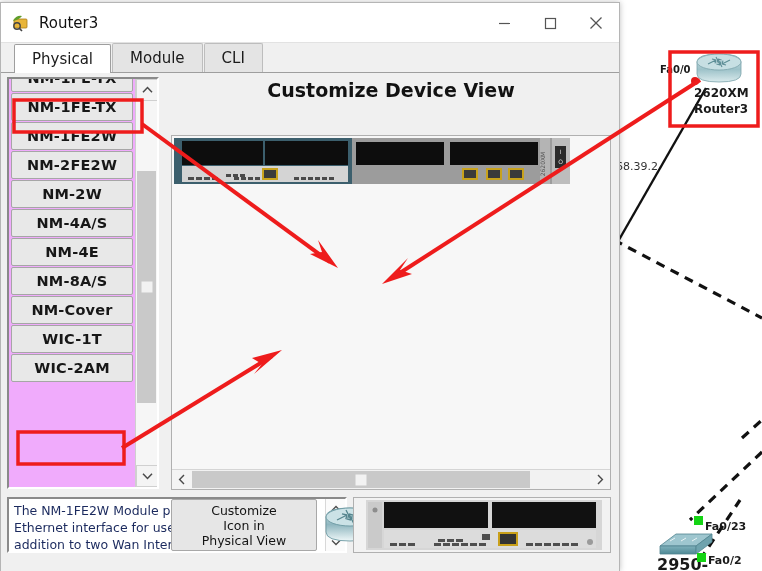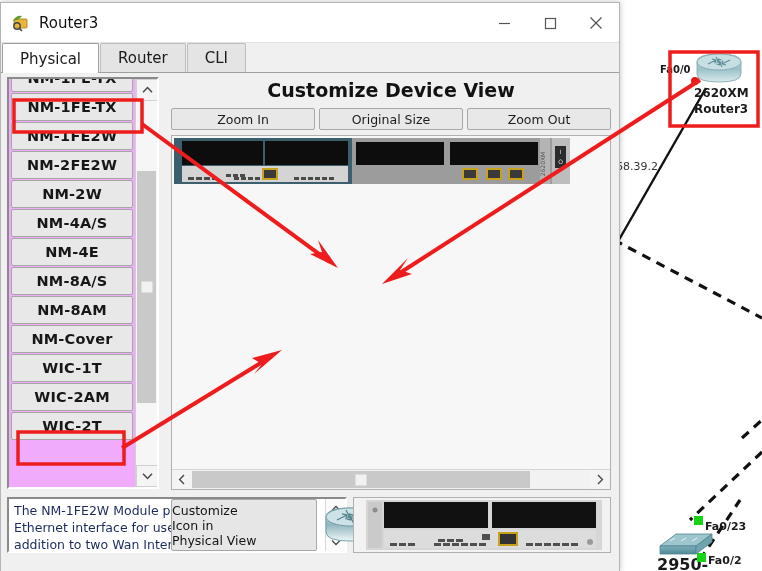--- a/index.html
+++ b/index.html
@@ -61,22 +61,22 @@
   }
   .wincontrols { position: absolute; right: 0; top: 0; height: 40px; display: flex; }
   .wb { width: 46px; height: 40px; display:flex; align-items:center; justify-content:center; cursor: default; }
   .wb svg { display:block; }
 
   
   .tabstrip {
     position: relative; height: 30px;
     background: #f0f0f0;
     border-bottom: 1px solid #9e9e9e;
-    display: flex; align-items: flex-end;
-    padding-left: 1px;
+    display: flex; align-items: center;
+    padding-left: 13px;
   }
   .tab {
     height: 29px; padding: 0 17px;
     display: flex; align-items: center;
     font-size: 15px; color: #1b1b1b;
     background: #e4e4e4;
     border: 1px solid #bdbdbd;
     border-bottom: none;
     margin-right: 1px;
     border-radius: 2px 2px 0 0;
@@ -200,21 +200,21 @@
   }
   .hs-grip { position: absolute; left: 50%; top: 50%; transform: translate(-50%,-50%); width: 11px; height: 11px; background: #f2f2f2; }
 
   
   .custrow { position: absolute; left: 170px; top: 426px; width: 440px; height: 52px; }
   .custbtn {
     position: absolute; top: 0; width: 146px; height: 52px;
     background: #e6e6e6;
     border: 1px solid #a8a8a8;
     border-radius: 2px;
-    display: flex; flex-direction: column; justify-content: center;
+    display: flex; flex-direction: column; align-items: center; justify-content: center;
     font-size: 12.5px; color: #141414; line-height: 15px;
   }
   .custbtn span { display: block; }
   .custicon { position: absolute; top: 6px; width: 54px; height: 40px; }
 
   
   .modpreview {
     position: absolute; left: 352px; top: 424px;
     width: 258px; height: 56px;
     background: #f7f7f7;
@@ -316,42 +316,40 @@
           <svg width="14" height="14" viewBox="0 0 14 14">
               <line x1="1.5" y1="1.5" x2="12.5" y2="12.5" stroke="#555" stroke-width="1.3"></line>
               <line x1="12.5" y1="1.5" x2="1.5" y2="12.5" stroke="#555" stroke-width="1.3"></line>
             </svg>
         </span>
       </span>
     </div>
 
     <div class="tabstrip">
       <div class="tab active">Physical</div>
-      <div class="tab">Router</div>
+      <div class="tab">Module</div>
       <div class="tab">CLI</div>
     </div>
 
     <div class="dlg-body">
 
       <div class="modules-panel">
         <div class="modules-scrollarea">
           <div class="mod-list">
             <div class="mod-item">NM-1FE-TX</div>
             <div class="mod-item">NM-1FE-TX</div>
             <div class="mod-item">NM-1FE2W</div>
             <div class="mod-item">NM-2FE2W</div>
             <div class="mod-item">NM-2W</div>
             <div class="mod-item">NM-4A/S</div>
             <div class="mod-item">NM-4E</div>
             <div class="mod-item">NM-8A/S</div>
-            <div class="mod-item">NM-8AM</div>
             <div class="mod-item">NM-Cover</div>
             <div class="mod-item">WIC-1T</div>
             <div class="mod-item">WIC-2AM</div>
-            <div class="mod-item">WIC-2T</div>
 
           </div>
         </div>
         <div class="vscroll">
           <div class="vs-arrow up">
             <svg width="11" height="8" viewBox="0 0 11 8">
                 <path d="M1 6.2 L5.5 1.6 L10 6.2" fill="none" stroke="#4a4a4a" stroke-width="1.5"></path>
               </svg>
           </div>
           <div class="vs-track">
@@ -380,25 +378,20 @@
           <div class="ds-arrow down">
             <svg width="10" height="7" viewBox="0 0 10 7">
                 <path d="M1 1.5 L5 5.5 L9 1.5" fill="none" stroke="#4a4a4a" stroke-width="1.3"></path>
               </svg>
           </div>
         </div>
       </div>
 
       <div class="pdv-title">Customize Device View</div>
 
-      <div class="zoom-row">
-        <div class="zbtn">Zoom In</div>
-        <div class="zbtn">Original Size</div>
-        <div class="zbtn">Zoom Out</div>
-      </div>
 
       <div class="device-view">
         <svg class="chassis" viewBox="0 0 396 46" preserveAspectRatio="none">
           <rect x="0" y="0" width="396" height="46" fill="#9c9c9c"></rect>
           <rect x="0" y="0" width="178" height="46" fill="#3c5f6d"></rect>
           <rect x="8" y="3" width="166" height="24" fill="#0d0d0d"></rect>
           <line x1="90" y1="3" x2="90" y2="27" stroke="#3c5f6d" stroke-width="2"></line>
           <rect x="8" y="28" width="166" height="16" fill="#d4d4d4"></rect>
           <rect x="88" y="30" width="16" height="12" fill="#c8a21c"></rect>
           <rect x="90" y="32" width="12" height="8" fill="#3a3a3a"></rect>

